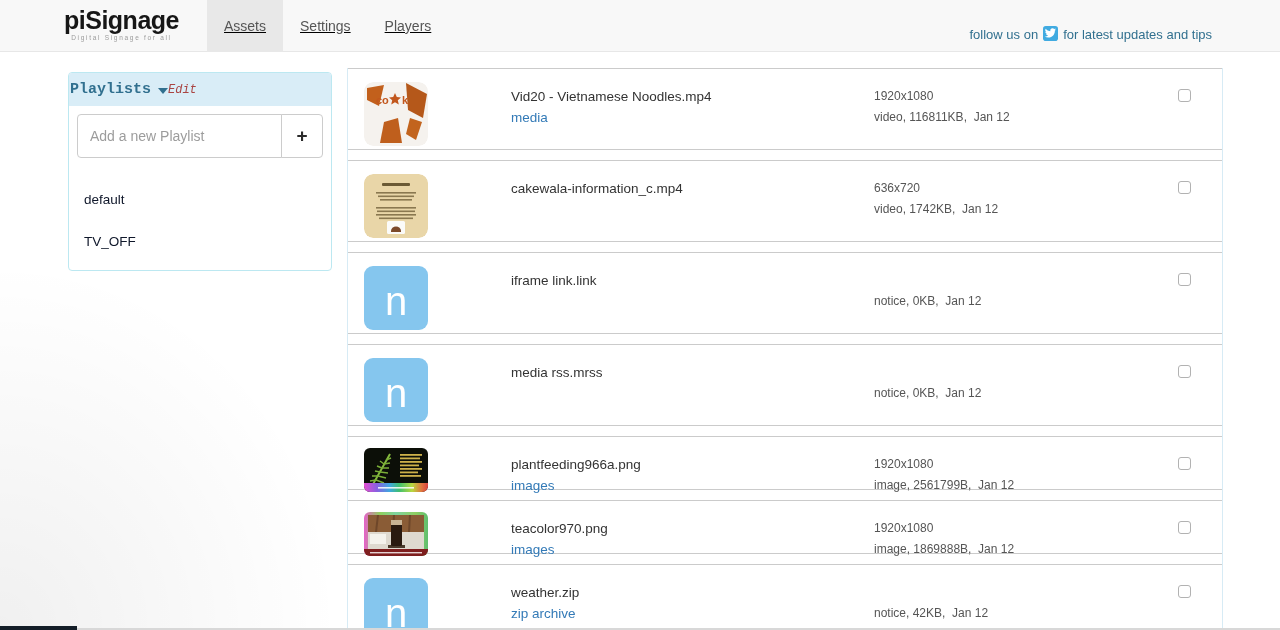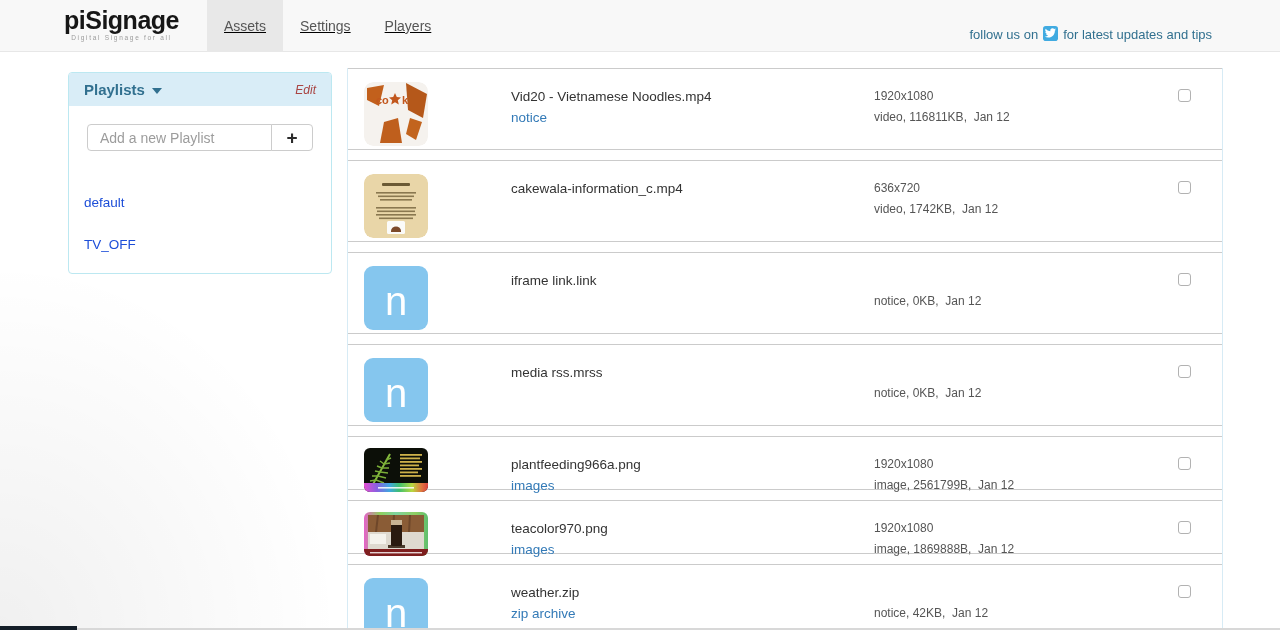--- a/index.html
+++ b/index.html
@@ -14,31 +14,31 @@
   .mainnav { position:absolute; left:207px; top:0; height:52px; display:flex;text-decoration:underline; }
   .tab { height:52px; line-height:52px; padding:0 17px; font-size:14px; color:#555; cursor:pointer; text-decoration:none; }
   .tab.active { background:#e8e8e8; }
   .follow { position:absolute; right:68px; top:0; height:69px; display:flex; align-items:center; gap:5px; font-size:13px; color:#31708f; cursor:pointer; }
 
   
   .corner-shade { position:absolute; left:0; bottom:2px; width:370px; height:400px; background:radial-gradient(ellipse at 0% 100%, rgba(0,0,0,0.06), rgba(0,0,0,0) 65%); pointer-events:none; z-index:0; }
 
   
   .sidebar { position:absolute; left:68px; top:72px; width:264px; background:#fff; border:1px solid #bce8f1; border-radius:4px; z-index:2; }
-  .panel-head { background:#d9edf7; border-radius:3px 3px 0 0; padding:8px 15px; display:flex; justify-content:space-between; align-items:center; }
+  .panel-head { background:#d9edf7; border-radius:3px 3px 0 0; padding:8px 1px; display:flex; justify-content:flex-start; align-items:center;font-family:Liberation Mono, monospace; }
   .pl-title { font-size:15px; font-weight:bold; color:#31708f; display:flex; align-items:center; gap:7px; cursor:pointer; }
   .caret { width:0; height:0; border-left:5px solid transparent; border-right:5px solid transparent; border-top:6px solid #31708f; margin-top:2px; }
   .edit-link { font-size:12px; font-style:italic; color:#a94442; cursor:pointer; text-decoration:none; }
-  .add-group { display:flex; margin:18px; height:27px; }
+  .add-group { display:flex; margin:8px; height:44px; }
   .add-group input { flex:1; min-width:0; border:1px solid #ccc; border-radius:4px 0 0 4px; padding:0 12px; font-size:14px; color:#555; outline:none; background:#fff; font-family:"Liberation Sans",sans-serif; }
   .add-group input::placeholder { color:#9c9c9c; }
   .add-group button { width:42px; background:#fff; border:1px solid #ccc; margin-left:-1px; border-radius:0 4px 4px 0; font-size:19px; font-weight:bold; color:#2b2b2b; cursor:pointer; font-family:"Liberation Sans",sans-serif; }
   .pl-list { list-style:none; padding:12px 0 8px; }
   .pl-item { height:42px; line-height:42px; padding:0 15px; cursor:pointer; }
-  .pl-item a { color:#1d4ed8; font-size:13.5px; text-decoration:none; }
+  .pl-item a { color:#0f172a; font-size:13.5px; text-decoration:none; }
 
   
   .asset-list { position:absolute; left:347px; top:68px; width:876px; bottom:0; border-left:1px solid #d7ebf5; border-right:1px solid #d7ebf5; overflow:hidden; z-index:1; }
   .asset-row { position:relative; height:82px; background:#fff; border-top:1px solid #cbcbcb; border-bottom:1px solid #cbcbcb; margin-bottom:10px; cursor:pointer; }
   .asset-row.short { height:54px; }
   .thumb { position:absolute; left:16px; top:13px; width:64px; height:64px; border-radius:9px; overflow:hidden; background:#fff; }
   .asset-row.short .thumb { top:11px; height:44px; border-radius:6px; }
   .thumb svg { display:block; width:100%; height:100%; }
   .thumb-notice-n { background:#85c6ee; display:flex; align-items:center; justify-content:center; }
   .n-glyph { color:#fff; font-size:40px; line-height:1; margin-top:6px; }
@@ -110,21 +110,21 @@
           <polygon points="42,1 63,12 59,36 44,28" fill="#b5581a"></polygon>
           <polygon points="46,36 58,40 52,58 42,52" fill="#c2641e"></polygon>
           <polygon points="20,40 34,36 38,61 16,61" fill="#bf5f1d"></polygon>
           <text x="12" y="22" font-size="11" font-weight="bold" fill="#c2571d" font-family="Liberation Sans,sans-serif">co</text>
           <polygon points="31,11 32.8,15 37,15.5 33.8,18.3 34.8,22.5 31,20.2 27.2,22.5 28.2,18.3 25,15.5 29.2,15" fill="#c2571d"></polygon>
           <text x="38" y="22" font-size="11" font-weight="bold" fill="#c2571d" font-family="Liberation Sans,sans-serif">k</text>
         </svg>
       </div>
     <div class="info">
       <div class="a-name">Vid20 - Vietnamese Noodles.mp4</div>
-      <a class="a-labels">notice</a>
+      <a class="a-labels">media</a>
     </div>
     <div class="meta">
       <div class="a-dims">1920x1080</div>
       <div class="a-meta">video, 116811KB,  Jan 12</div>
     </div>
     <span class="cb"></span>
   </div>
 
   <div class="asset-row">
     <div class="thumb thumb-cakewala-card">

